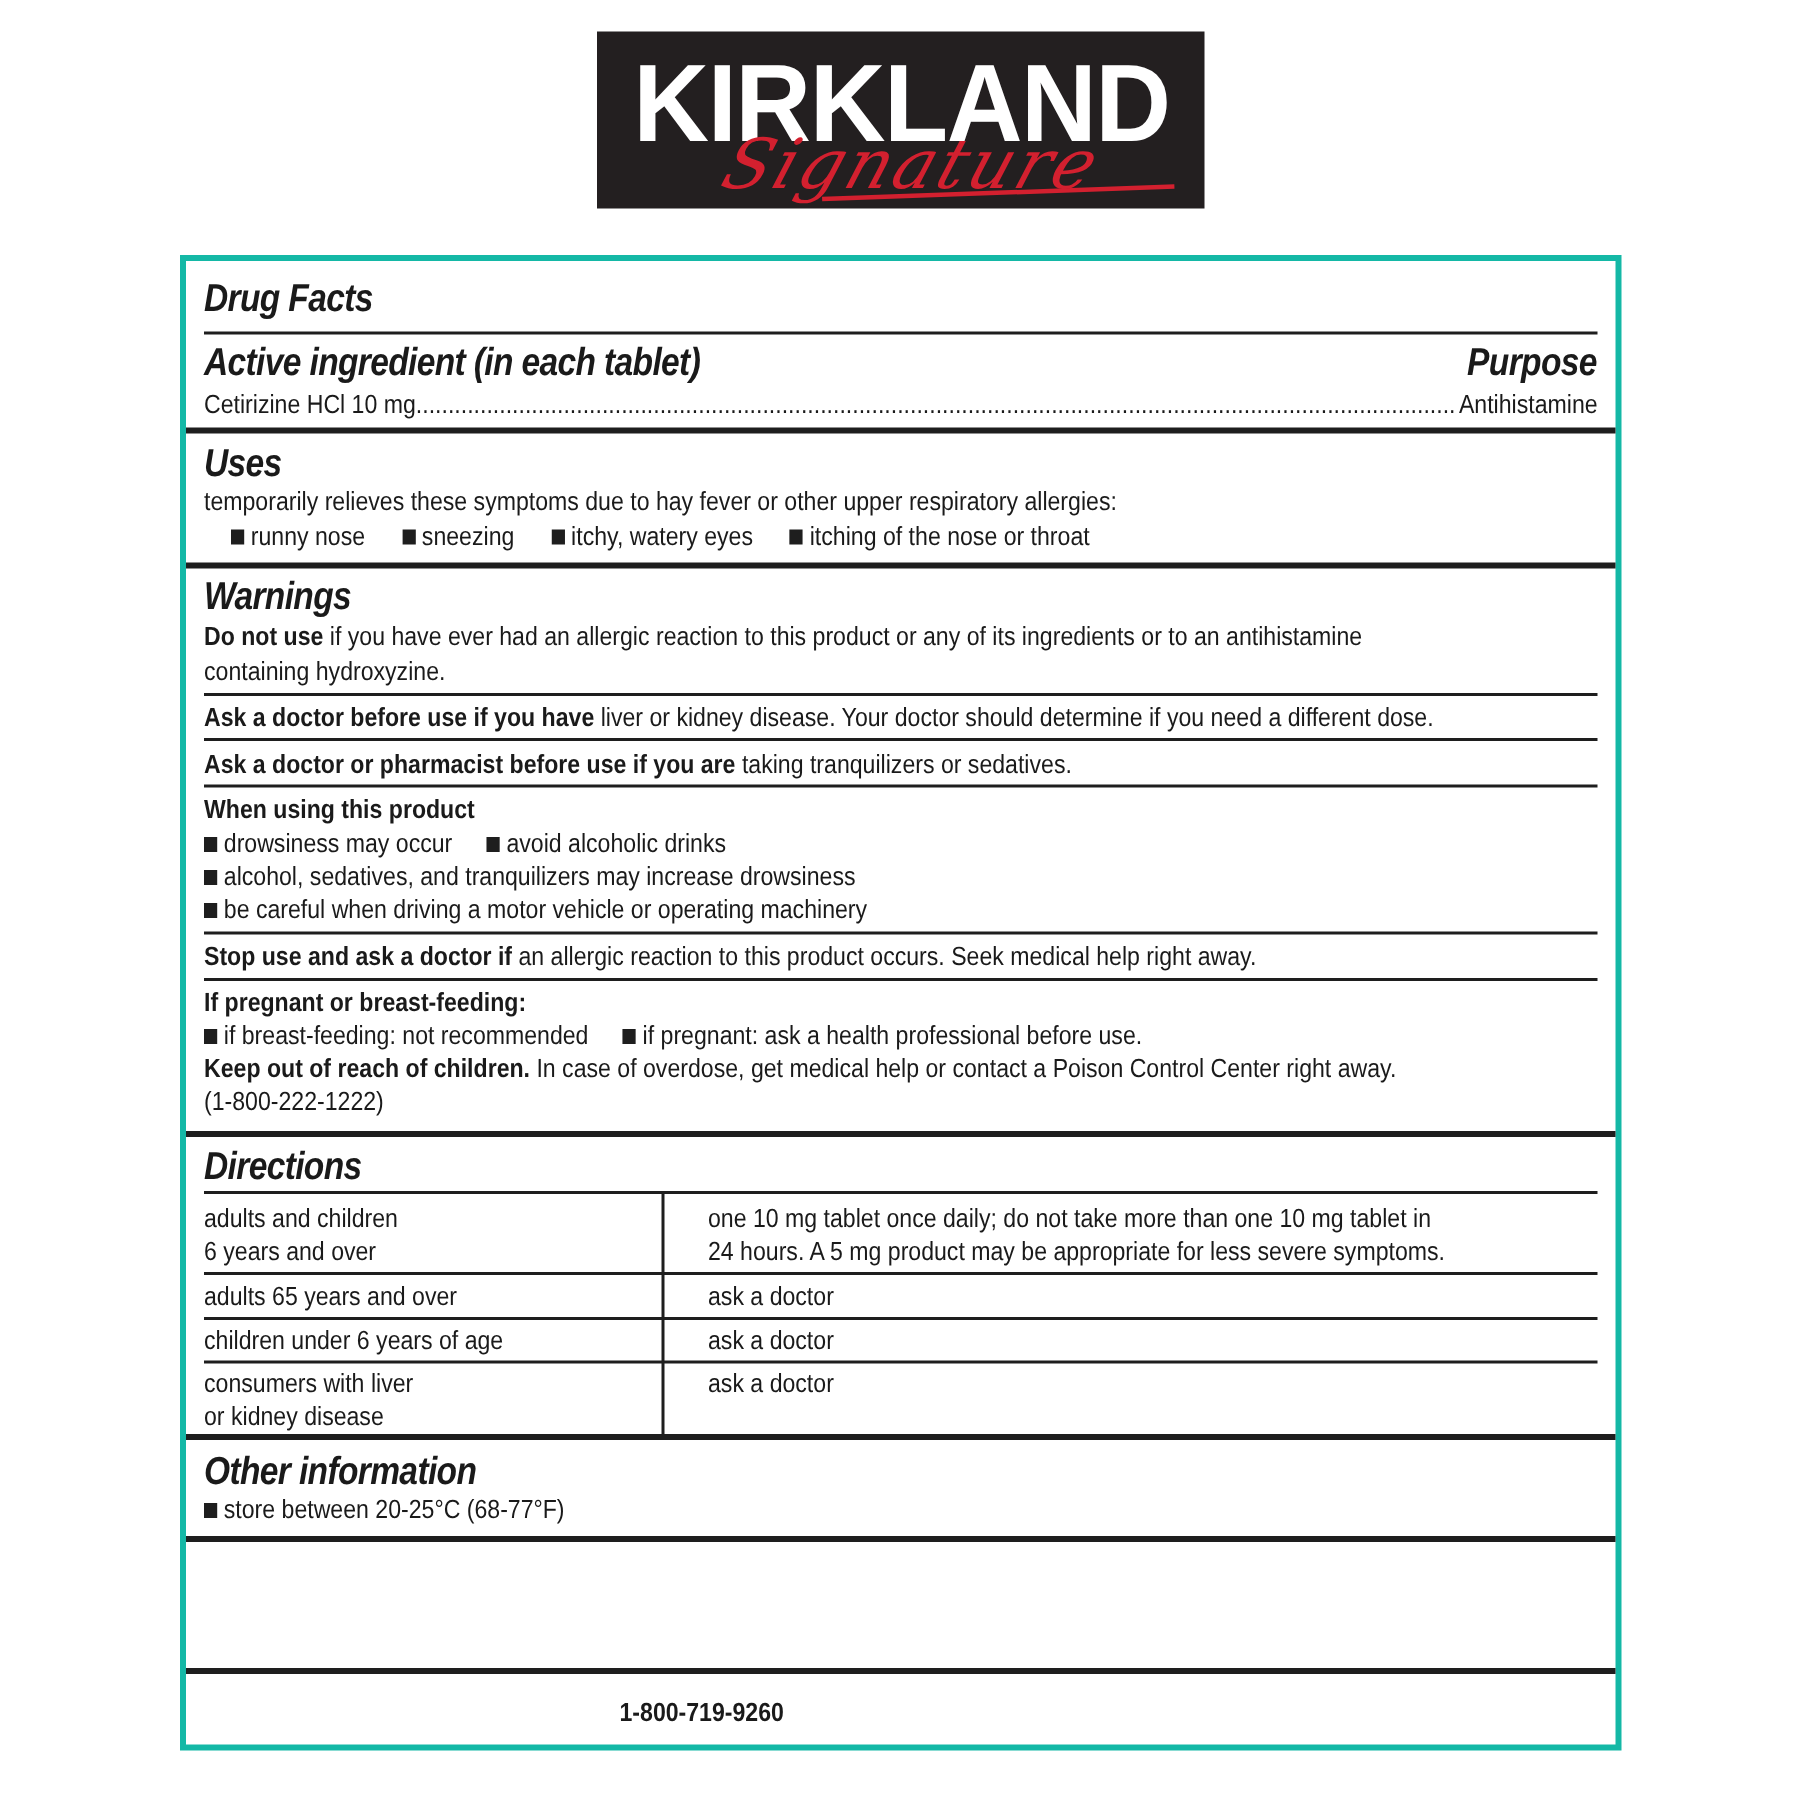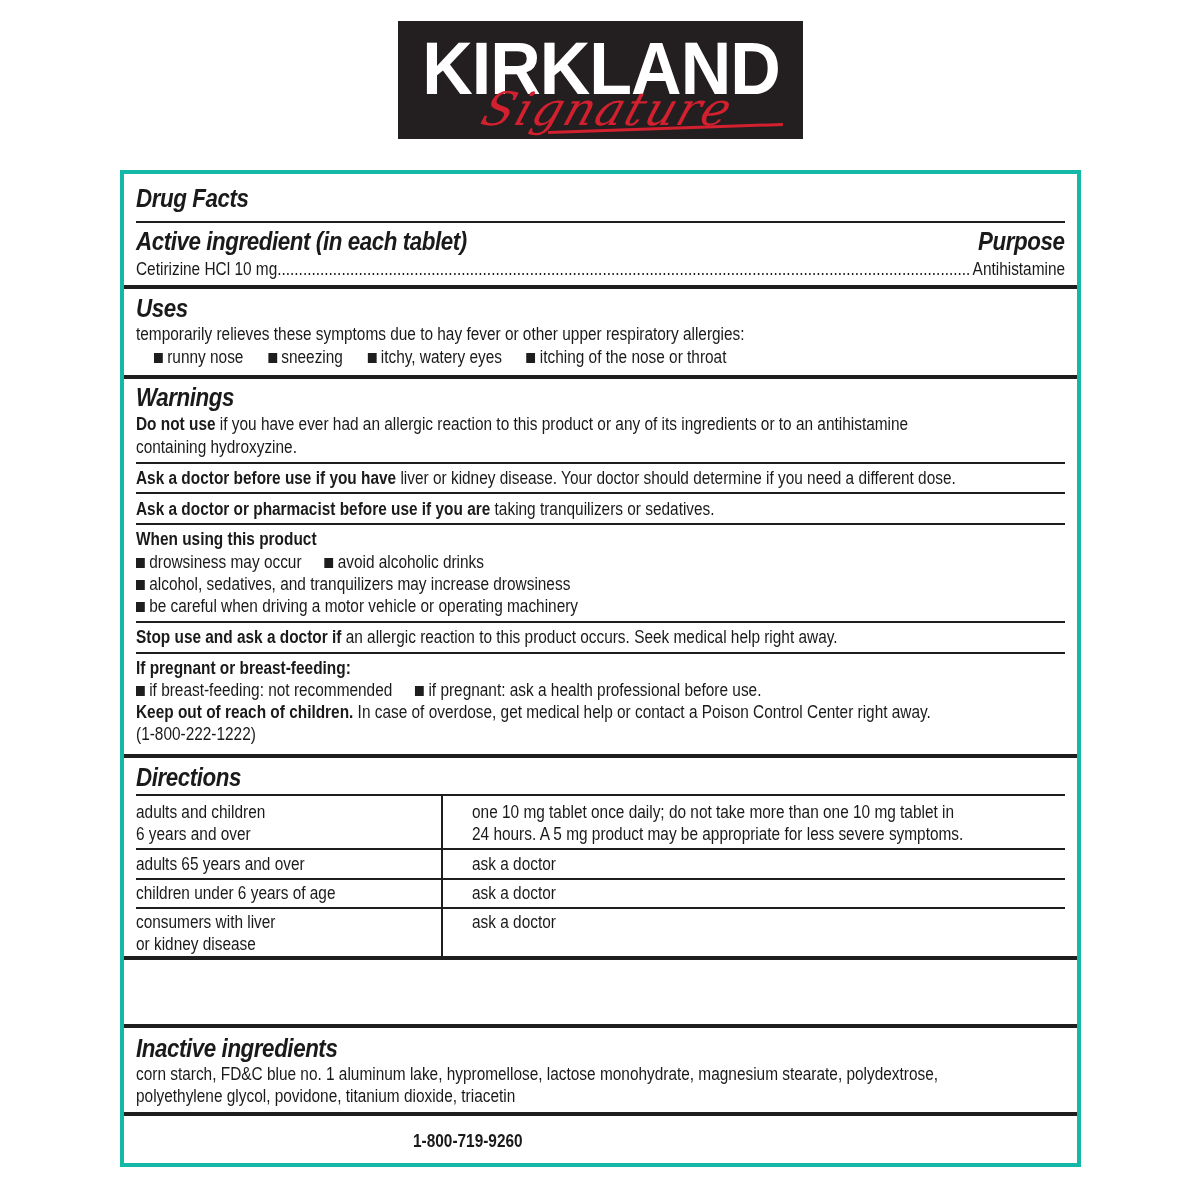--- a/index.html
+++ b/index.html
@@ -149,25 +149,26 @@
         <div class="dir-col1 txt" style="top:2px;">
           <div>consumers with liver</div>
           <div>or kidney disease</div>
         </div>
         <div class="dir-col2 txt" style="top:2px;">ask a doctor</div>
       </div>
     </div>
   </div>
   <div class="divider" style="top:782px;"></div>
 
+  <div class="section" style="top:786px;height:64px;">
+    <div class="row hdr" style="left:12px;top:5px;">Other information</div>
+    <div class="row txt" style="left:12px;top:35px;">
+      <span class="bullet">store between 20-25°C (68-77°F)</span>
+    </div>
+  </div>
   <div class="divider" style="top:850px;"></div>
 
-  <div class="section" style="top:854px;height:84px;">
-    <div class="row hdr" style="left:12px;top:5px;">Inactive ingredients</div>
-    <div class="row txt" style="left:12px;top:35px;">corn starch, FD&amp;C blue no. 1 aluminum lake, hypromellose, lactose monohydrate, magnesium stearate, polydextrose,</div>
-    <div class="row txt" style="left:12px;top:57px;">polyethylene glycol, povidone, titanium dioxide, triacetin</div>
-  </div>
   <div class="divider" style="top:938px;"></div>
 
   <div class="section" style="top:942px;height:47px;">
     <div class="row txt b" style="left:289px;top:14px;">1-800-719-9260</div>
   </div>
 </div>
 
 </body></html>

